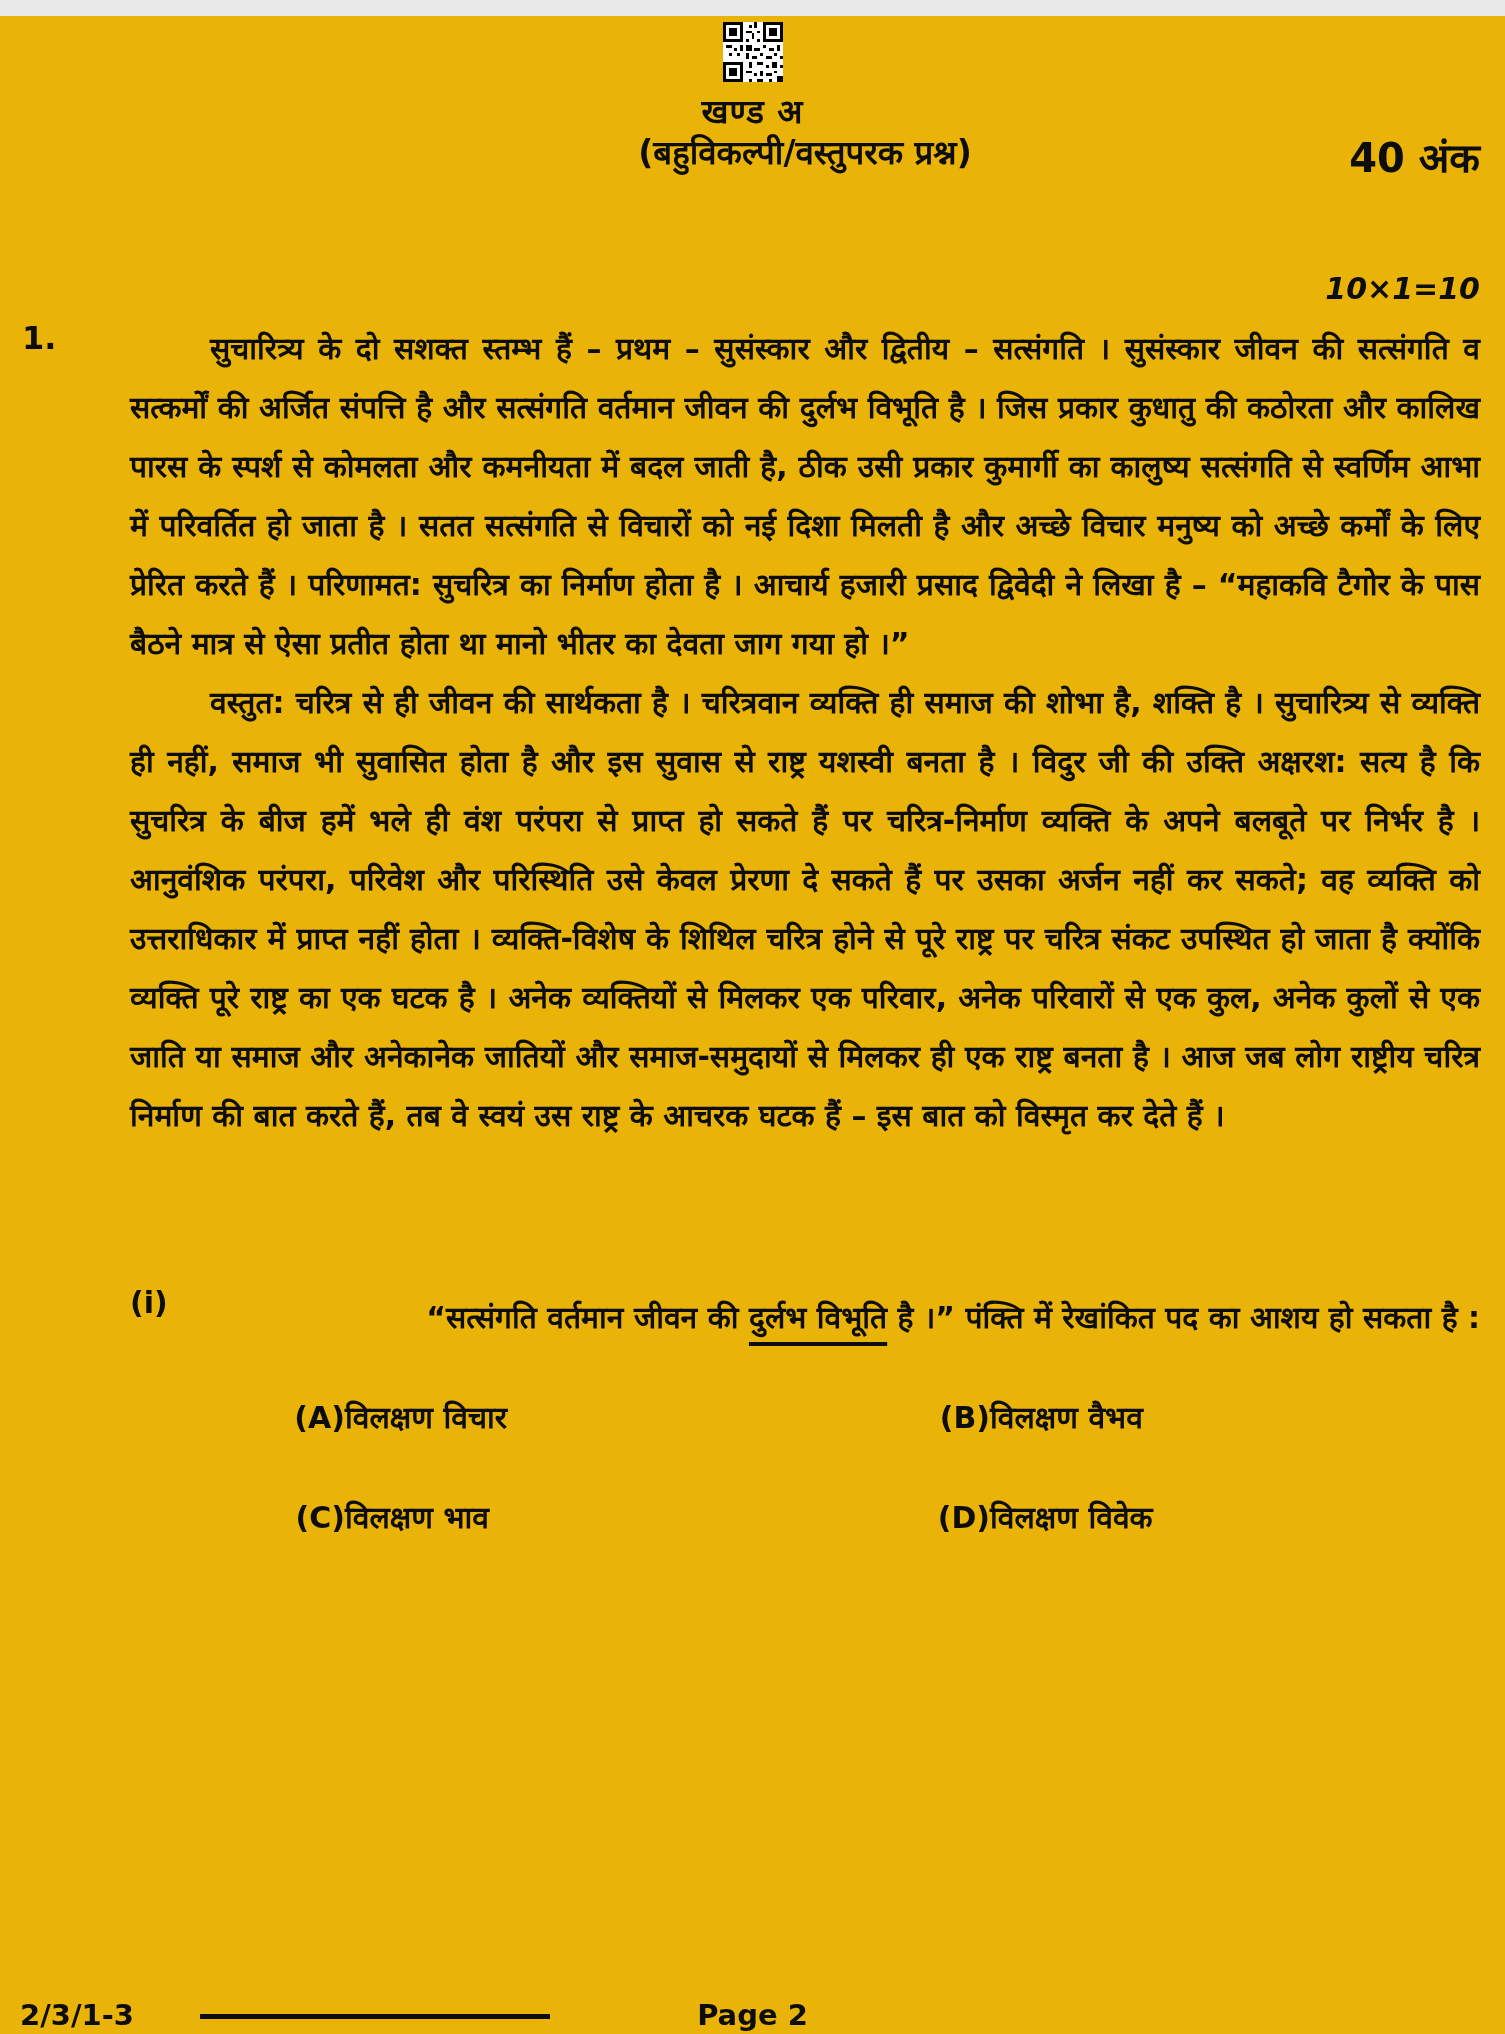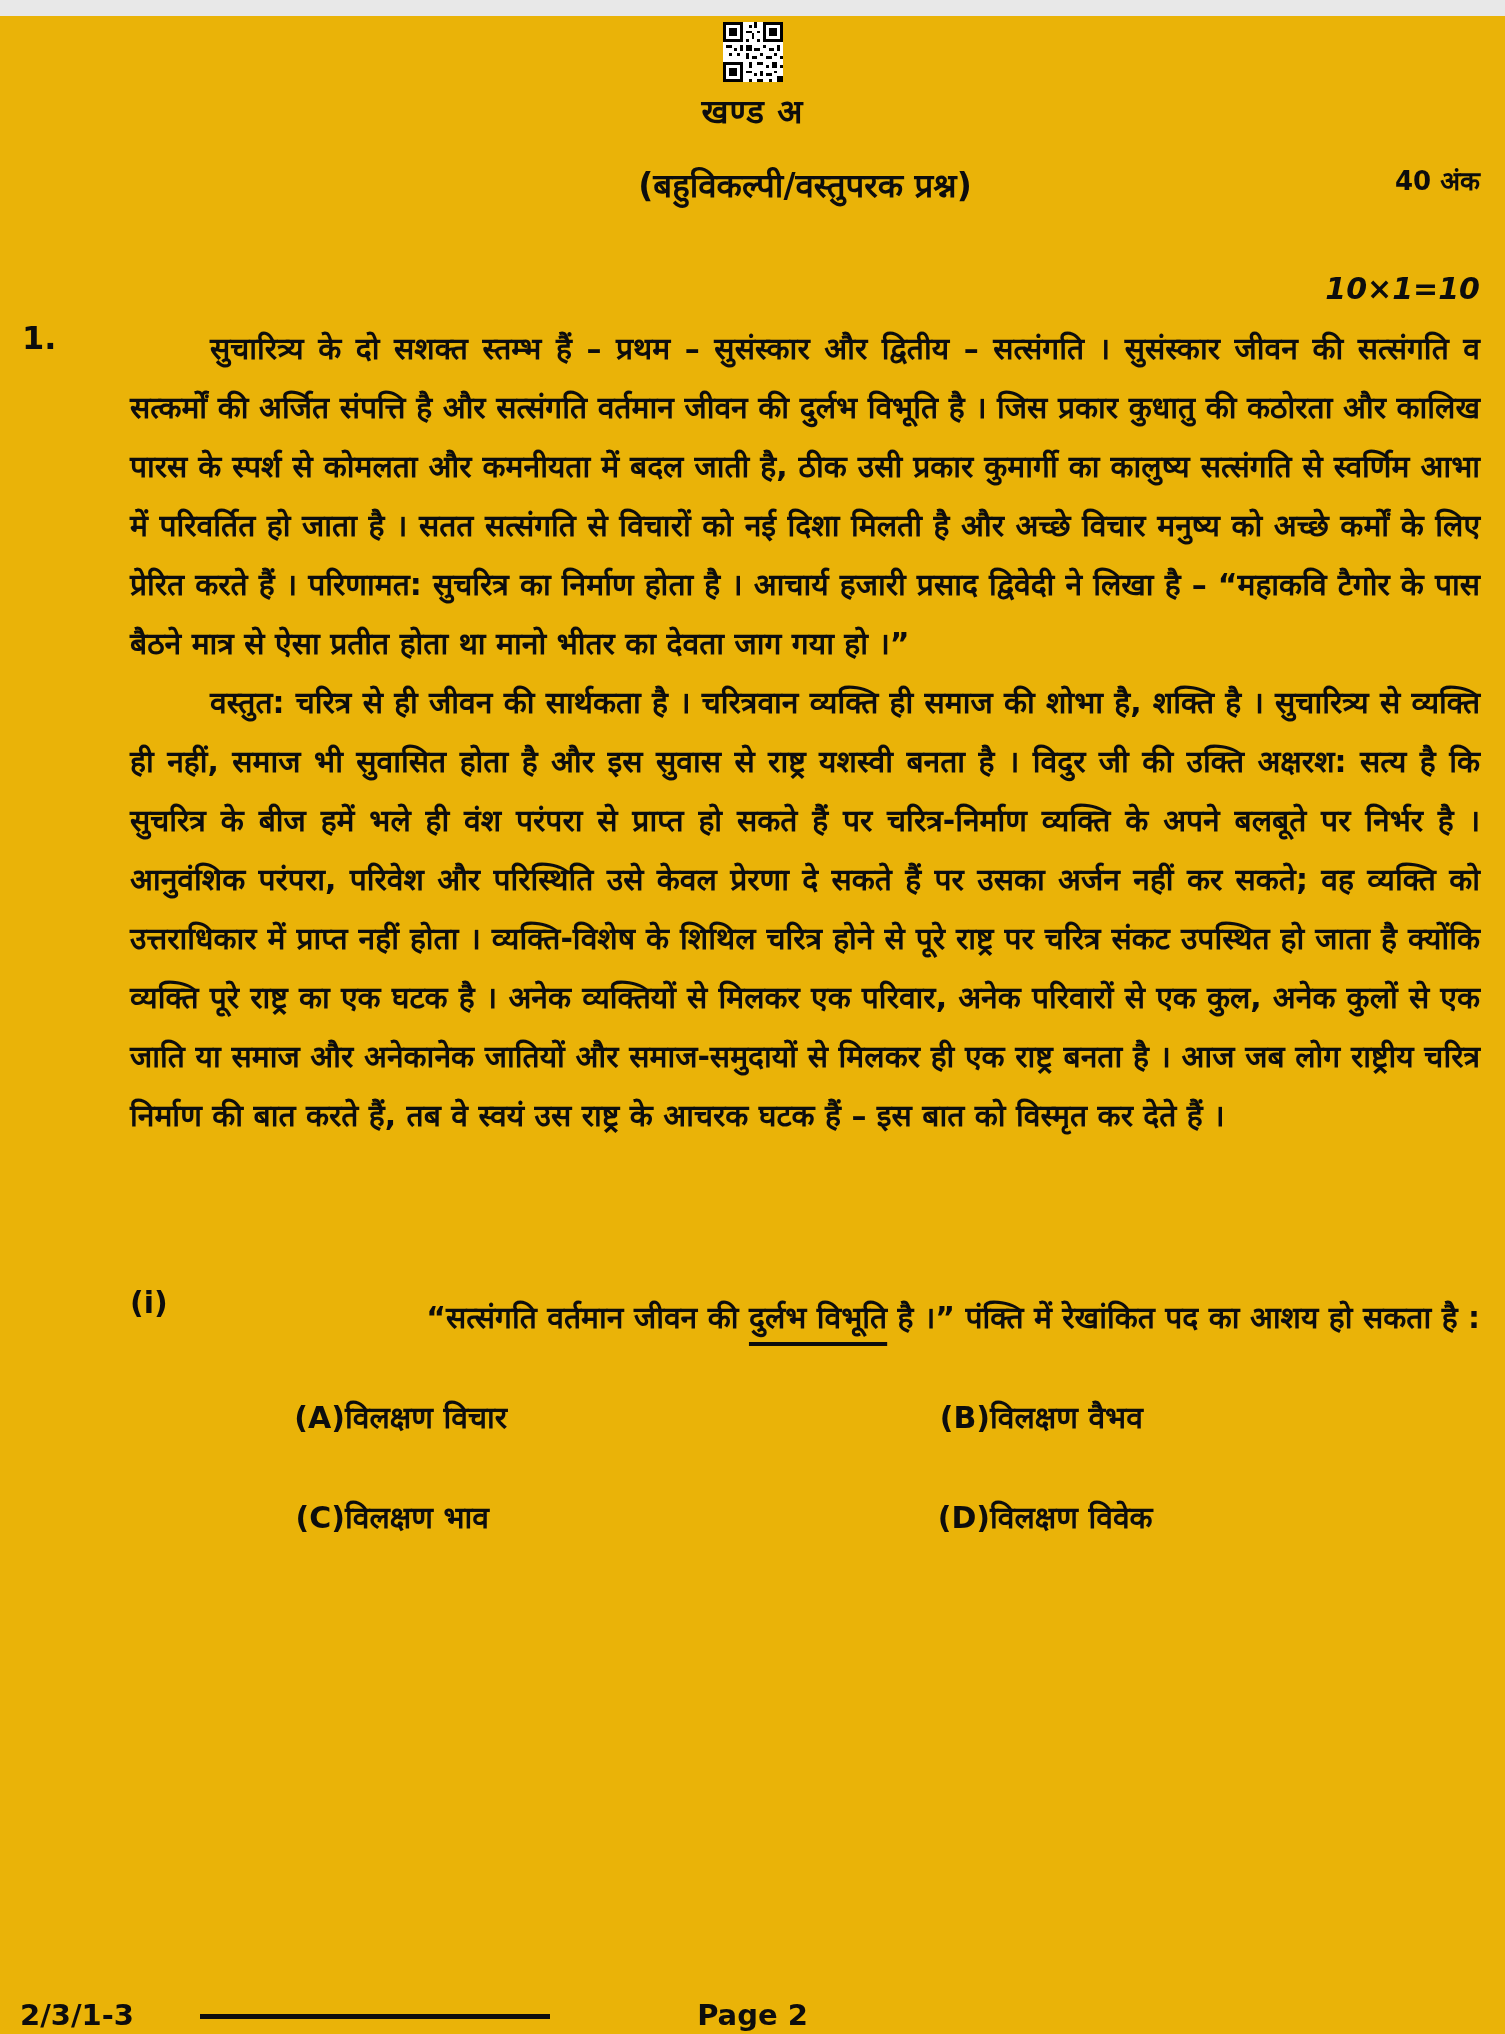--- a/index.html
+++ b/index.html
@@ -26,33 +26,33 @@
     position: absolute;
     top: 72px;
     left: 0;
     width: 100%;
     text-align: center;
     font-size: 33px;
     letter-spacing: 1px;
   }
   .subtitle-row {
     position: absolute;
-    top: 146px;
+    top: 113px;
     left: 130px;
     right: 25px;
   }
   .subtitle {
     text-align: center;
     font-size: 33px;
   }
   .marks-total {
     position: absolute;
     right: 0;
     top: 0;
-    font-size: 26px;
+    font-size: 40px;
   }
   .content {
     position: absolute;
     top: 265px;
     left: 130px;
     right: 25px;
   }
   .q1 { position: relative; }
   .q1-num {
     position: absolute;

